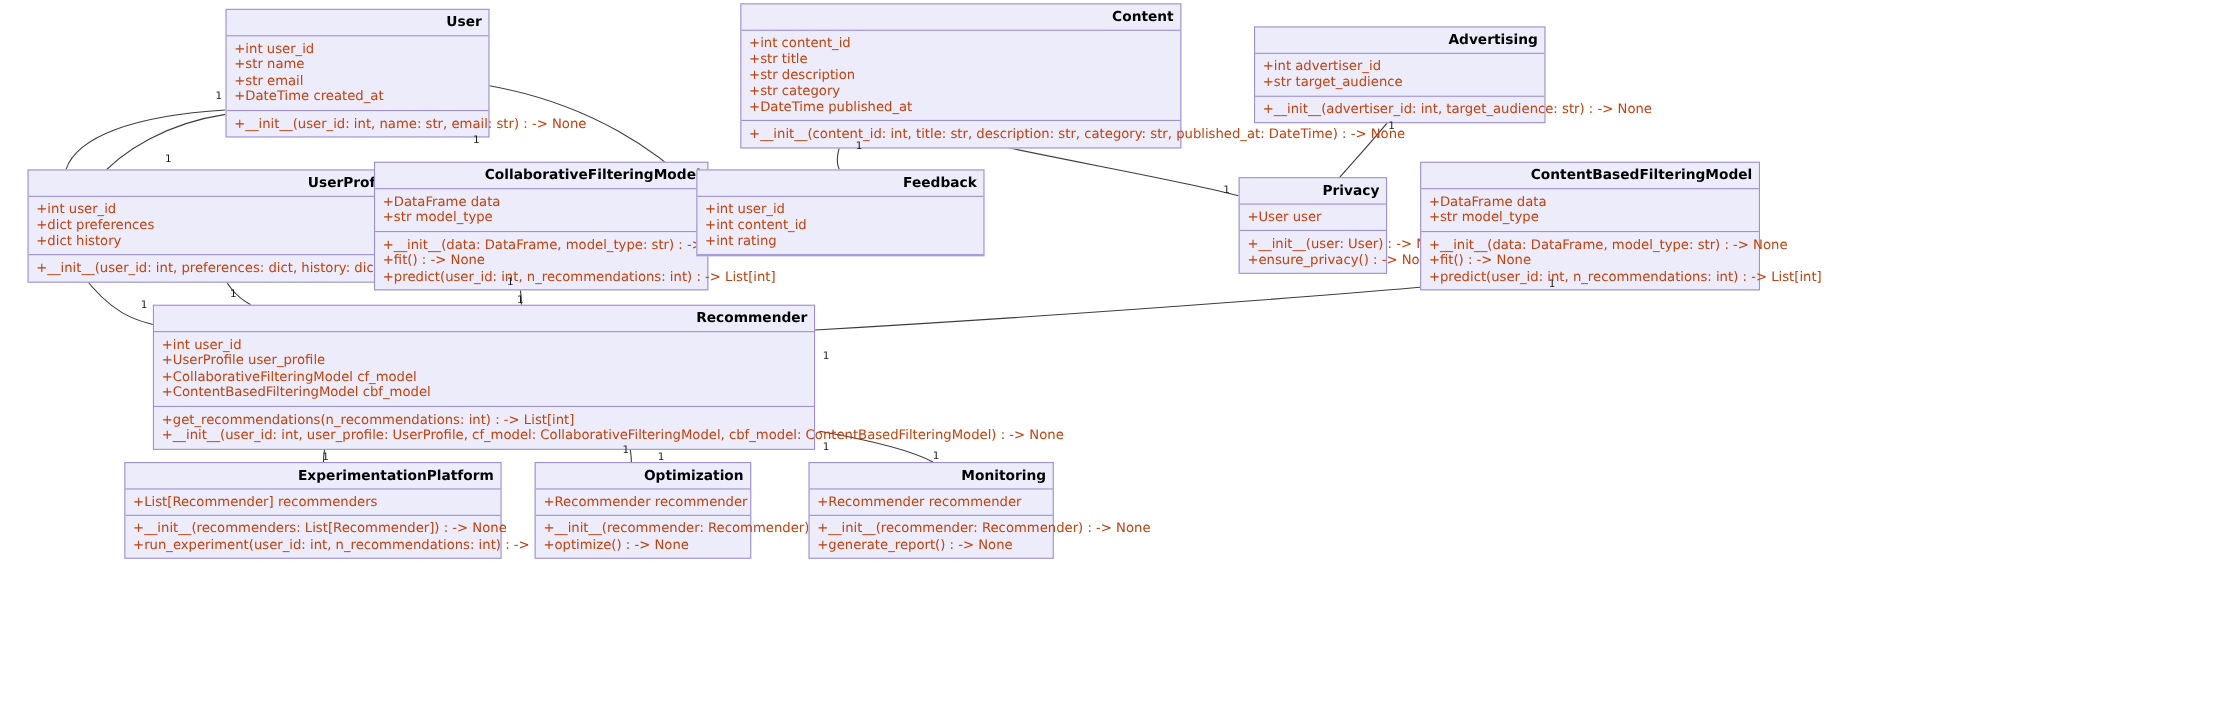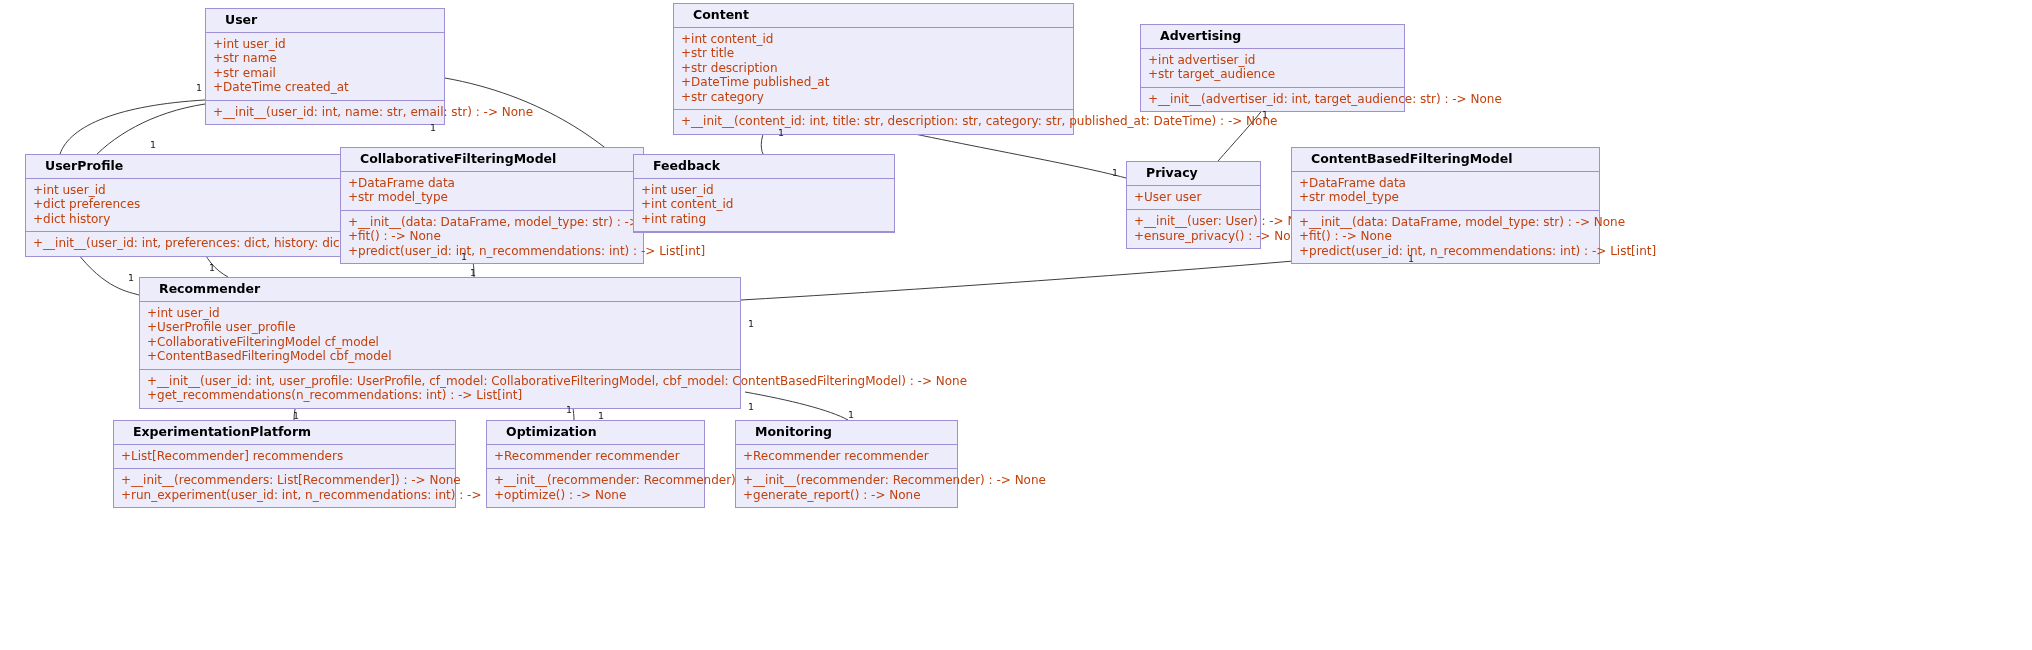--- a/index.html
+++ b/index.html
@@ -29,21 +29,21 @@
   }
   .uml-class {
     position: absolute;
     box-sizing: border-box;
     background: #ececfb;
     border: 1px solid #9f8fd4;
     z-index: 5;
   }
   .uml-title {
     box-sizing: border-box;
-    text-align: left;
+    text-align: right;
     font-weight: bold;
     font-size: 12.5px;
     color: #000000;
     padding: 4px 6px 5px 19px;
     border-bottom: 1px solid #9f8fd4;
     line-height: 1.1;
     white-space: nowrap;
   }
   .uml-section {
     box-sizing: border-box;
@@ -101,22 +101,22 @@
         <div class="uml-section methods">
           <div class="uml-row">+__init__(user_id: int, name: str, email: str) : -&gt; None</div>
         </div>
       </div>
       <div class="uml-class" style="left: 673px; top: 3px; width: 401px;">
         <div class="uml-title">Content</div>
         <div class="uml-section attrs">
           <div class="uml-row">+int content_id</div>
           <div class="uml-row">+str title</div>
           <div class="uml-row">+str description</div>
+          <div class="uml-row">+str category</div>
           <div class="uml-row">+DateTime published_at</div>
-          <div class="uml-row">+str category</div>
         </div>
         <div class="uml-section methods">
           <div class="uml-row">+__init__(content_id: int, title: str, description: str, category: str, published_at: DateTime) : -&gt; None</div>
         </div>
       </div>
       <div class="uml-class" style="left: 1140px; top: 24px; width: 265px;">
         <div class="uml-title">Advertising</div>
         <div class="uml-section attrs">
           <div class="uml-row">+int advertiser_id</div>
           <div class="uml-row">+str target_audience</div>
@@ -180,35 +180,35 @@
       </div>
       <div class="uml-class" style="left: 139px; top: 277px; width: 602px;">
         <div class="uml-title">Recommender</div>
         <div class="uml-section attrs">
           <div class="uml-row">+int user_id</div>
           <div class="uml-row">+UserProfile user_profile</div>
           <div class="uml-row">+CollaborativeFilteringModel cf_model</div>
           <div class="uml-row">+ContentBasedFilteringModel cbf_model</div>
         </div>
         <div class="uml-section methods">
+          <div class="uml-row">+get_recommendations(n_recommendations: int) : -&gt; List[int]</div>
           <div class="uml-row">+__init__(user_id: int, user_profile: UserProfile, cf_model: CollaborativeFilteringModel, cbf_model: ContentBasedFilteringModel) : -&gt; None</div>
-          <div class="uml-row">+get_recommendations(n_recommendations: int) : -&gt; List[int]</div>
         </div>
       </div>
       <div class="uml-class" style="left: 113px; top: 420px; width: 343px;">
         <div class="uml-title">ExperimentationPlatform</div>
         <div class="uml-section attrs">
           <div class="uml-row">+List[Recommender] recommenders</div>
         </div>
         <div class="uml-section methods">
           <div class="uml-row">+__init__(recommenders: List[Recommender]) : -&gt; None</div>
           <div class="uml-row">+run_experiment(user_id: int, n_recommendations: int) : -&gt; Dict[str, List[int]]</div>
         </div>
       </div>
-      <div class="uml-class" style="left: 486px; top: 420px; width: 219px;">
+      <div class="uml-class" style="left: 486px; top: 420px; width: 197px;">
         <div class="uml-title">Optimization</div>
         <div class="uml-section attrs">
           <div class="uml-row">+Recommender recommender</div>
         </div>
         <div class="uml-section methods">
           <div class="uml-row">+__init__(recommender: Recommender) : -&gt; None</div>
           <div class="uml-row">+optimize() : -&gt; None</div>
         </div>
       </div>
       <div class="uml-class" style="left: 735px; top: 420px; width: 223px;">

